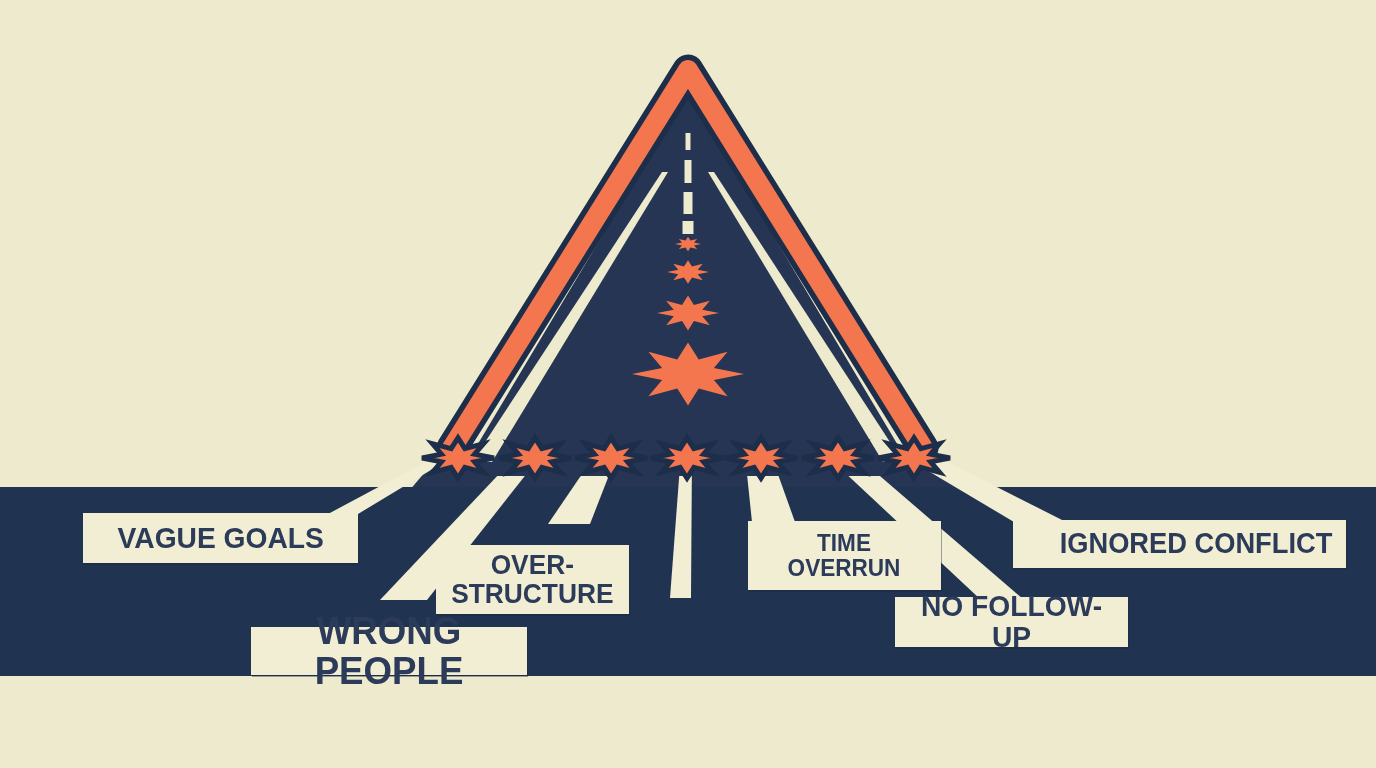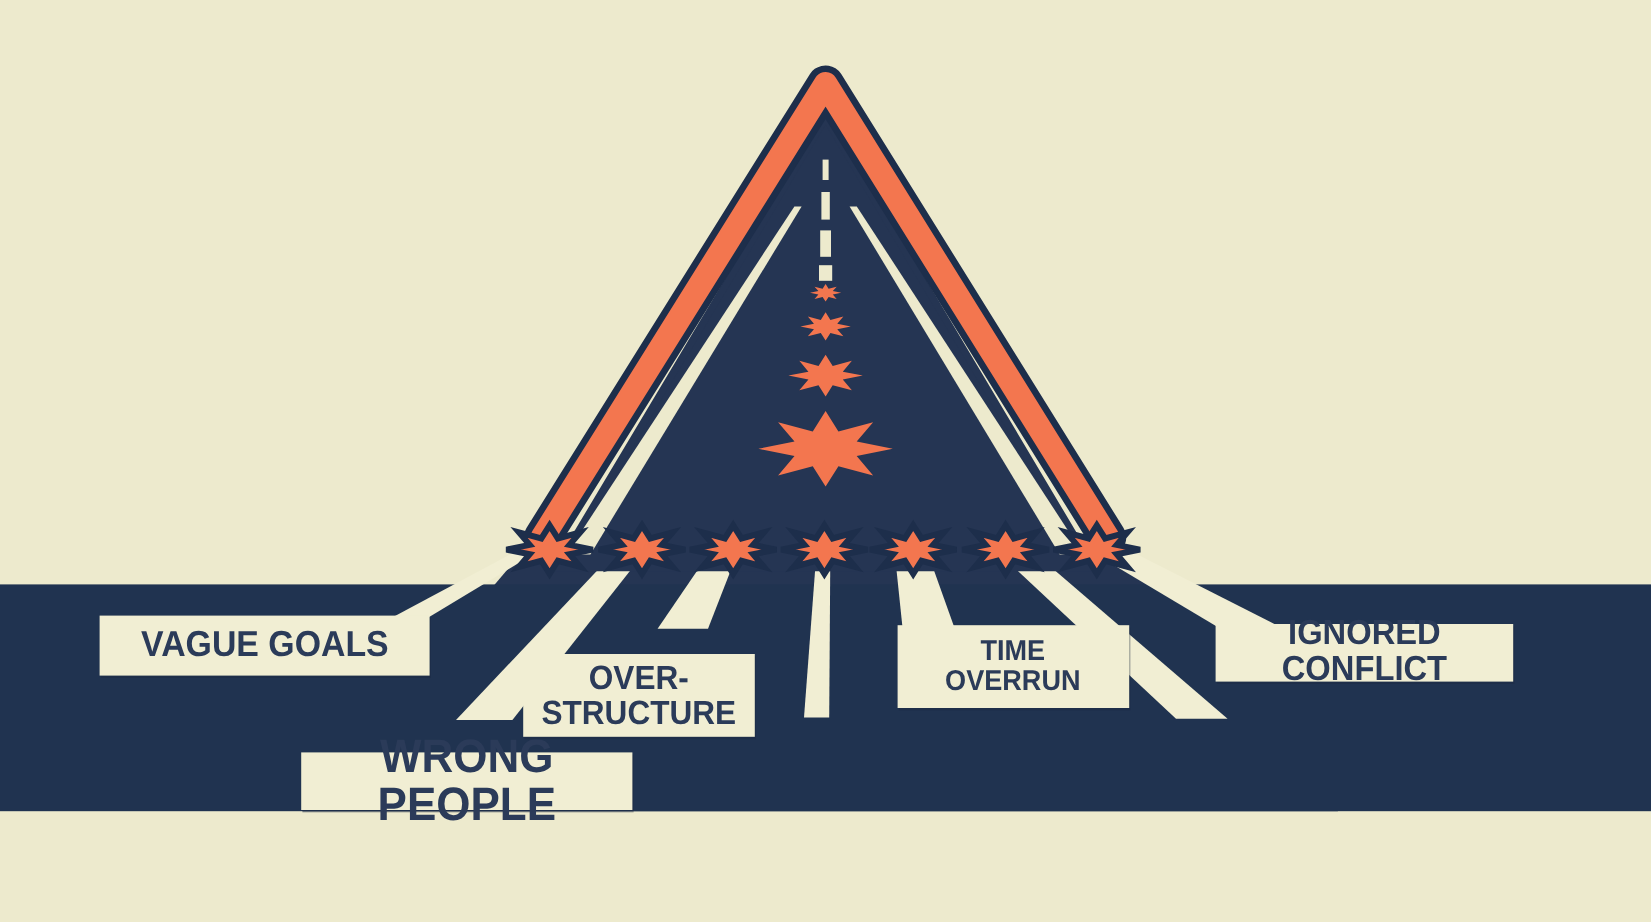--- a/index.html
+++ b/index.html
@@ -31,21 +31,21 @@
     box-shadow:1px 2px 0 rgba(27,40,62,.40);
     z-index:3;
   }
   .callout .txt{display:block;transform:scaleX(.94);}
   .cb-vague    {left:83px;  top:513px; width:275px; height:50px; font-size:30px;}
   .cb-wrong    {left:251px; top:627px; width:276px; height:48px; font-size:39px;}
   .cb-over     {left:436px; top:521px; width:193px; height:69px; font-size:28px;margin-top:24px;}
   .cb-facil    {left:580px; top:597px; width:221px; height:66px; font-size:28px;}
   .cb-time     {left:748px; top:521px; width:193px; height:69px; font-size:24px;}
   .cb-nofollow {left:895px; top:597px; width:233px; height:50px; font-size:30px;}
-  .cb-ignored  {left:1013px;top:520px; width:248px; height:48px; font-size:29px;}
+  .cb-ignored  {left:1013px;top:520px; width:300px; height:48px; font-size:29px;padding-left:33px;}
 </style>
 </head>
 <body>
 
 <div class="stage">
 
   <svg width="1376" height="768" viewBox="0 0 1376 768">
 
     <polygon points="448,445 922,445 1115,676 252,676" fill="var(--navy)"></polygon>
 
@@ -103,16 +103,19 @@
     <span class="txt">WRONG PEOPLE</span>
   </div>
   <div class="callout cb-over">
     <span class="txt">OVER-
 STRUCTURE</span>
   </div>
   <div class="callout cb-time">
     <span class="txt">TIME
 OVERRUN</span>
   </div>
+  <div class="callout cb-nofollow">
+    <span class="txt">NO FOLLOW-UP</span>
+  </div>
   <div class="callout cb-ignored">
     <span class="txt">IGNORED CONFLICT</span>
   </div>
 </div>
 
 </body></html>

